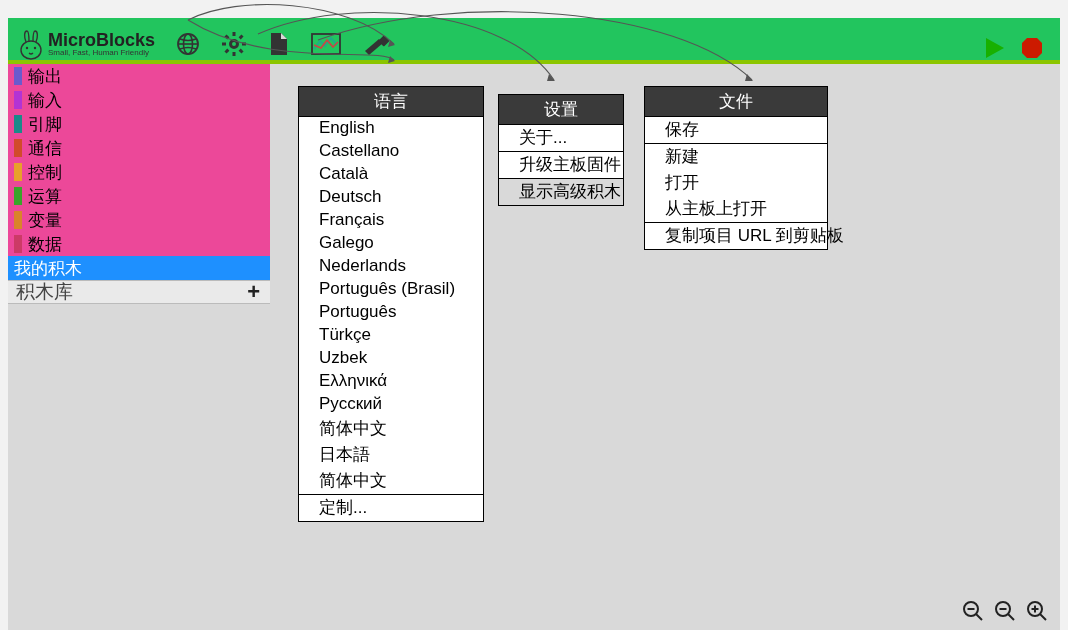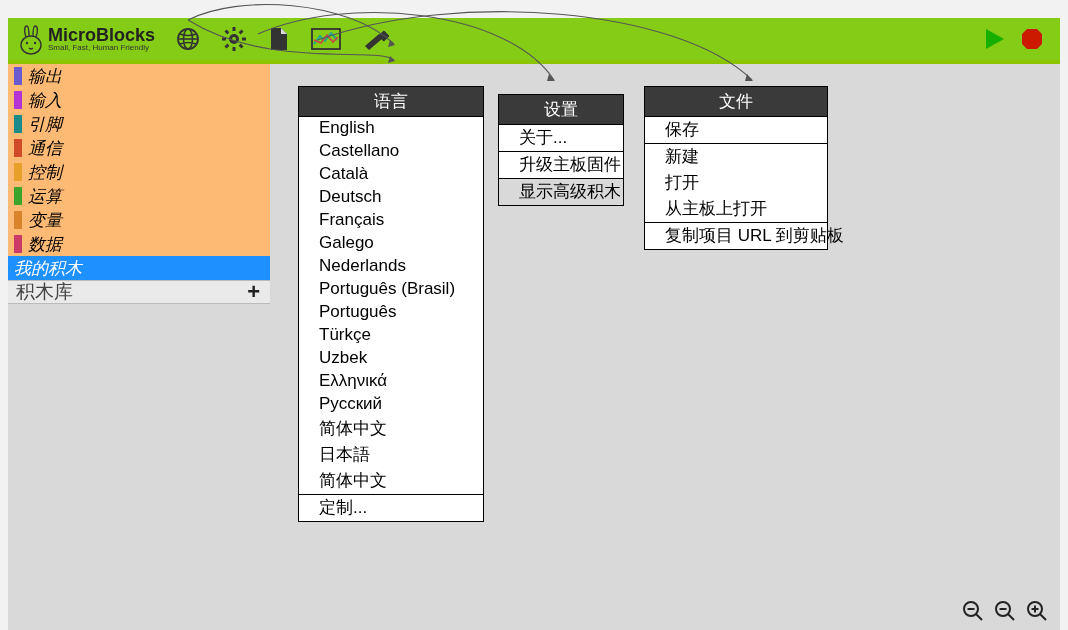--- a/index.html
+++ b/index.html
@@ -1,34 +1,34 @@
 <!DOCTYPE html>
 <html><head>
 <meta charset="utf-8">
 <style>
   * { box-sizing: border-box; margin: 0; padding: 0; }
   body { font-family: Arial, sans-serif; background: #f2f2f2; width: 1068px; height: 630px; overflow: hidden; position: relative; }
   
   .frame { position: absolute; left: 8px; top: 18px; right: 8px; bottom: 0; background: #d9d9d9; }
   
-  .toolbar { position: absolute; left: 0; right: 0; top: 0; height: 42px; background: #84cc16; display: flex; align-items: center; padding: 0 10px; }
+  .toolbar { position: absolute; left: 0; right: 0; top: 0; height: 42px; background: #22c55e; display: flex; align-items: flex-end; padding: 0 10px; }
   .toolbar-items { display: flex; align-items: center; gap: 20px; }
   .logo { display: flex; align-items: center; gap: 4px; }
   .bunny-icon { width: 26px; height: 32px; }
   .logo-text { display: flex; flex-direction: column; line-height: 1; }
   .logo-title { font-size: 18px; font-weight: bold; color: #222; }
   .logo-sub { font-size: 8px; color: #333; }
   .tool-icon { cursor: pointer; display: flex; align-items: center; justify-content: center; }
   .toolbar-spacer { flex: 1; }
   .run-stop { display: flex; align-items: center; gap: 14px; margin-right: 6px; }
   
   .green-bar { position: absolute; left: 0; right: 0; top: 42px; height: 4px; background: #8bc500; }
   
   .sidebar { position: absolute; left: 0; top: 46px; width: 262px; }
-  .catlist { background: #fdba74; font-style: italic; }
+  .catlist { background: #ec4899; }
   .cat { display: flex; align-items: center; height: 24px; padding-left: 6px; font-size: 17px; color: #000; cursor: pointer; }
   .cat .swatch { width: 8px; height: 18px; margin-right: 6px; }
   .cat.selected { background: #1e90ff; color: #fff; }
   .libs { background: #eaeaea; border-top: 1px solid #bbb; border-bottom: 1px solid #bbb; display: flex; align-items: center; justify-content: space-between; height: 24px; padding: 0 10px 0 8px; font-size: 19px; color: #444; }
   .libs .plus { font-size: 22px; font-weight: bold; color: #222; cursor: pointer; }
   
   .scripting-area { position: absolute; left: 262px; top: 46px; right: 0; bottom: 0; background: #d9d9d9; }
   .sep-line { position: absolute; left: 262px; top: 46px; width: 1px; bottom: 0; background: #bbb; }
   
   .menu { position: absolute; background: #fff; border: 1px solid #000; font-size: 17px; }

